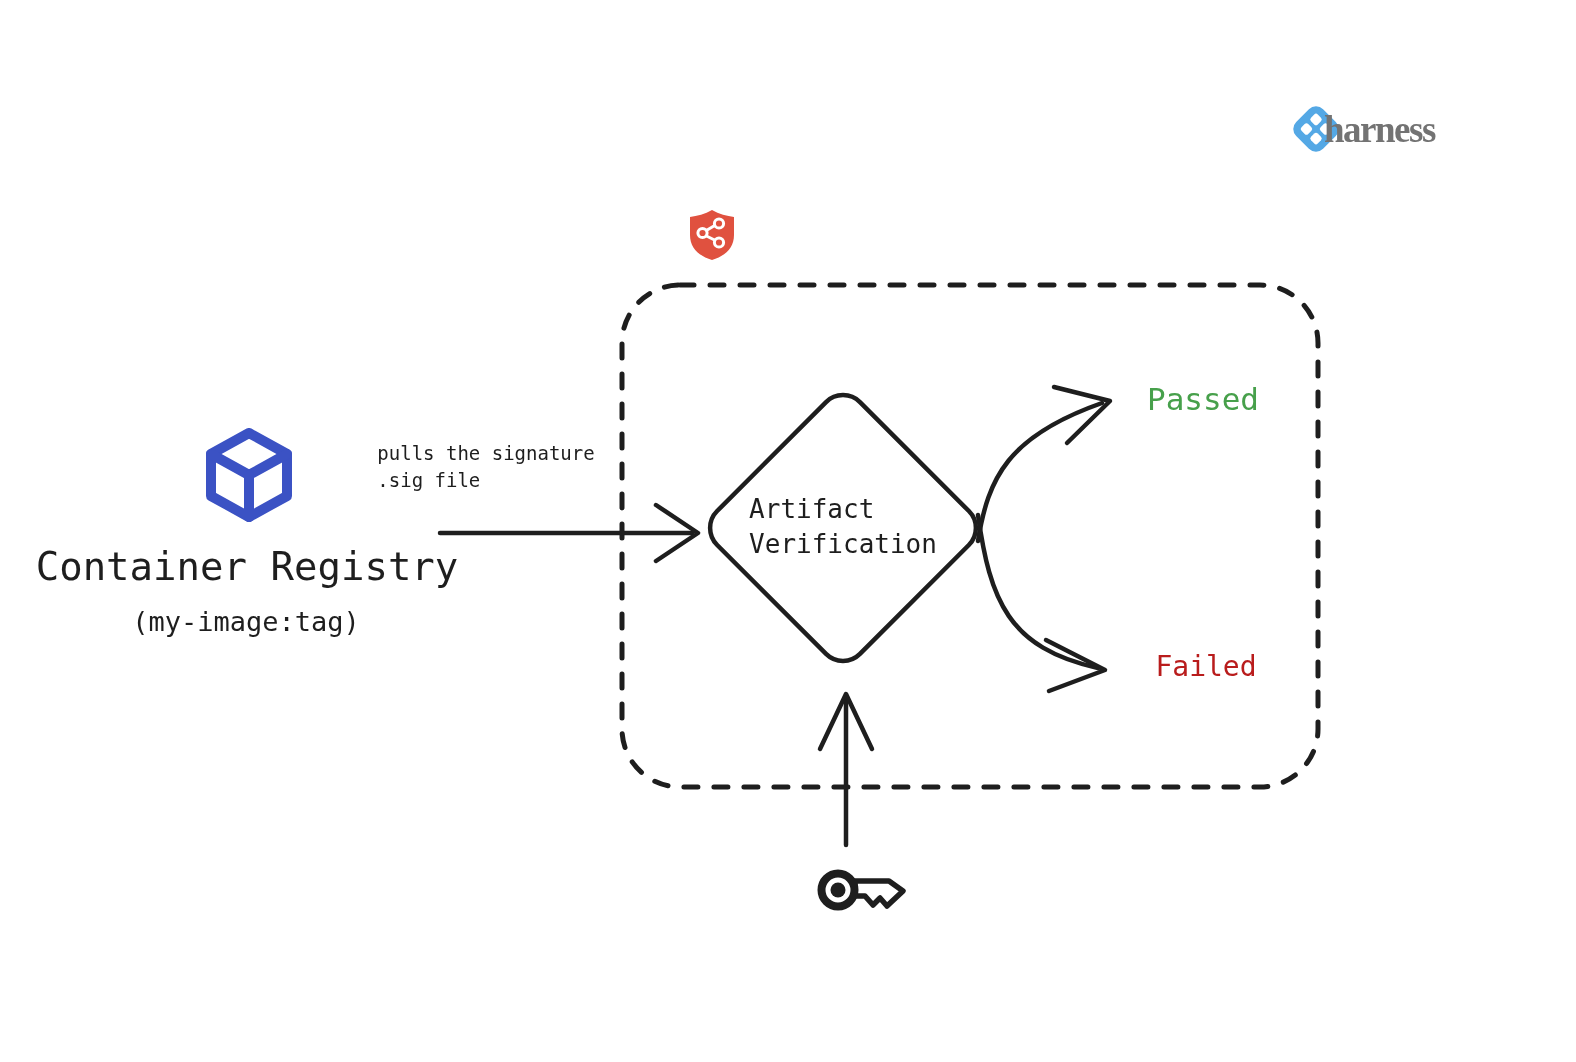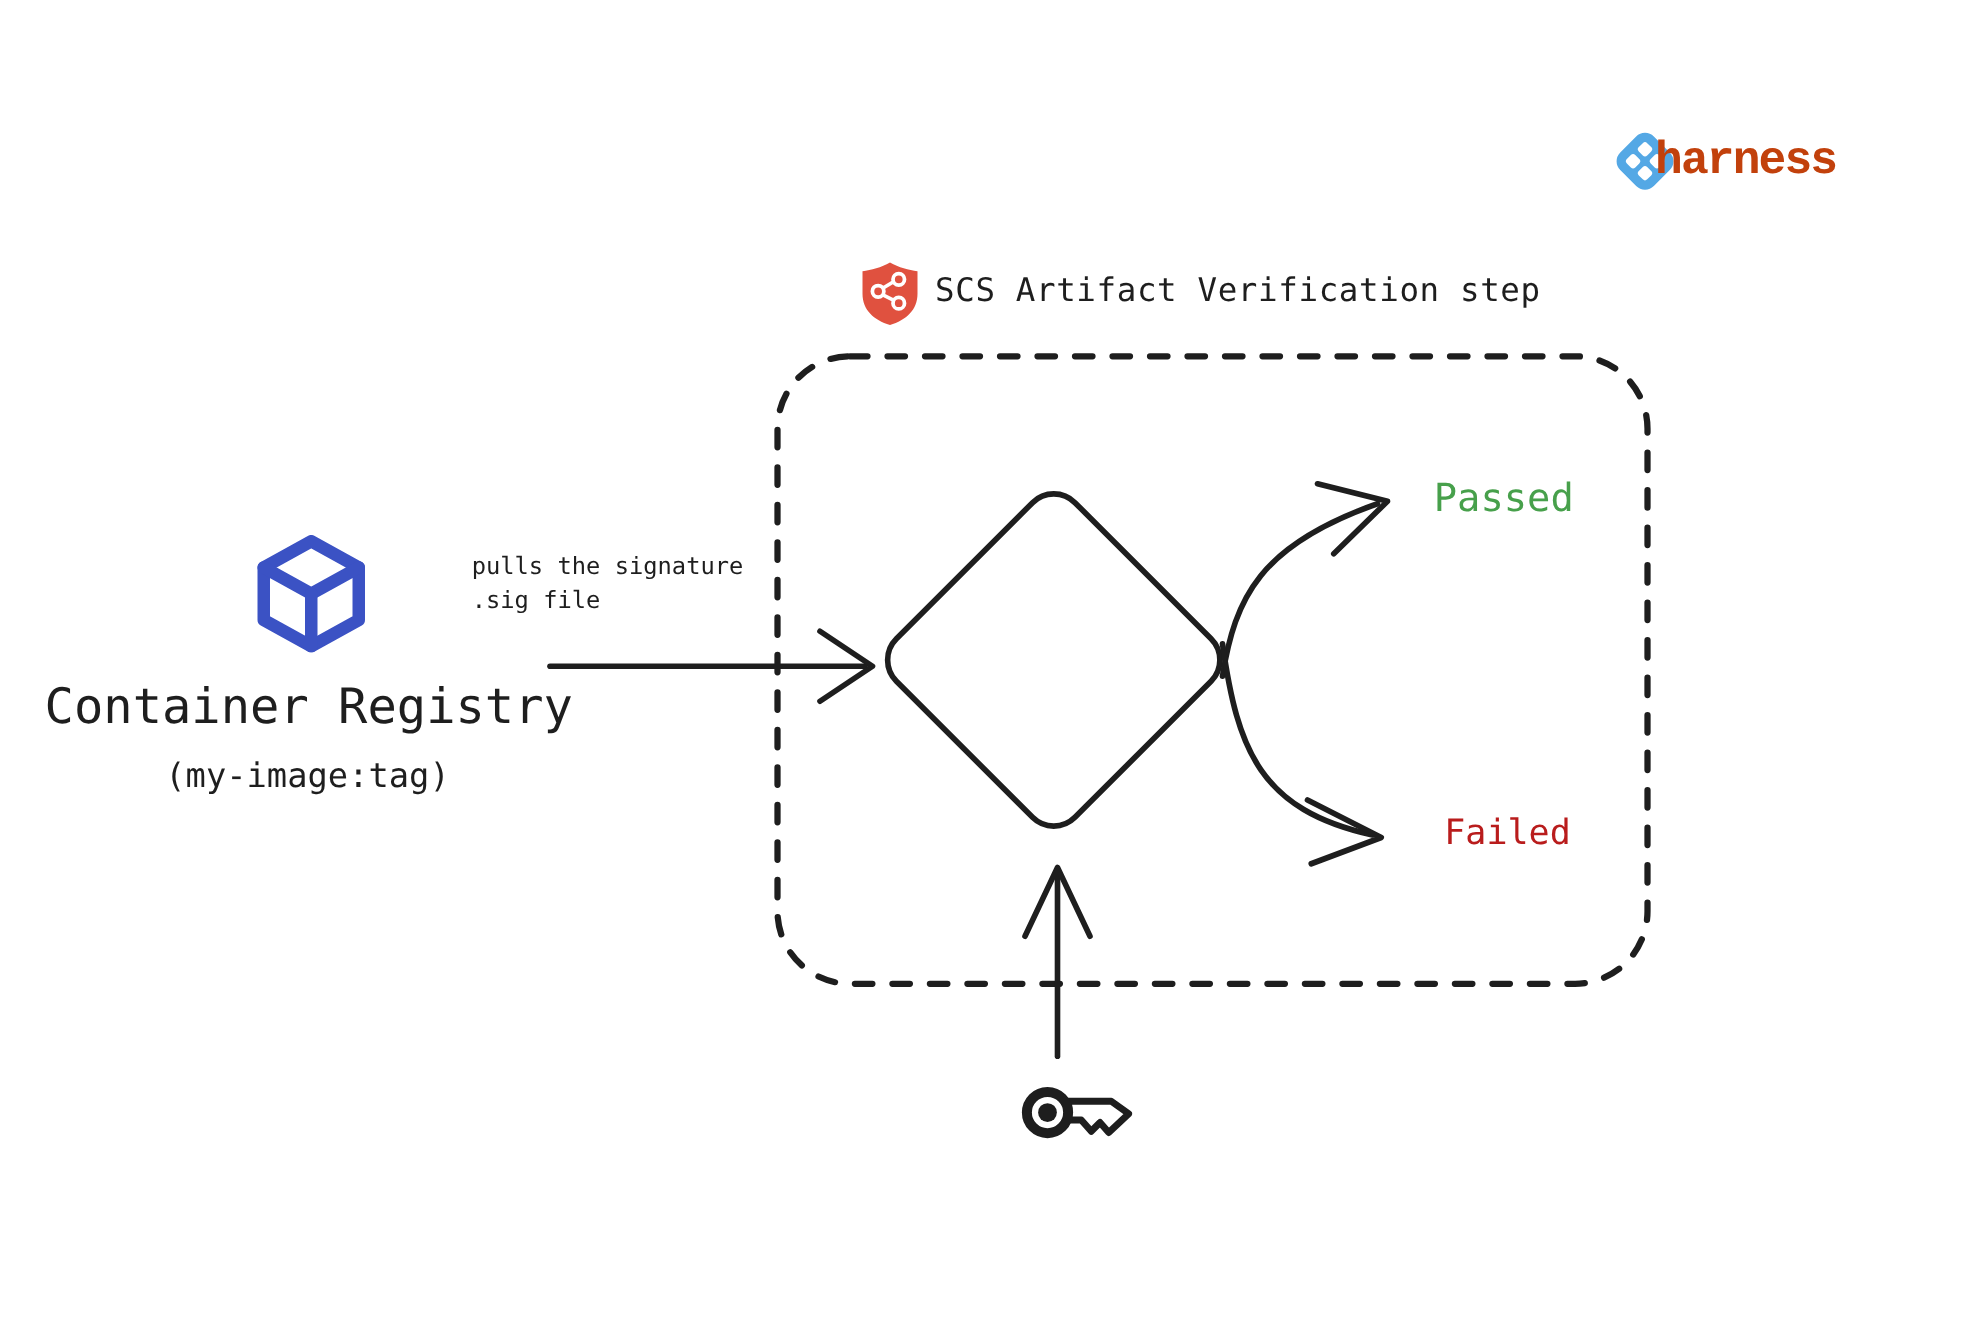--- a/index.html
+++ b/index.html
@@ -16,22 +16,22 @@
 
   .header-title { left:748px; top:233px; font-size:26px; letter-spacing:0.5px; }
   .registry-title { left:247px; top:566px; font-size:39px; }
   .registry-subtitle { left:246px; top:621px; font-size:27px; }
   .pull-label { left:486px; top:467px; font-size:19px; line-height:27px; }
   .diamond-label { left:843px; top:527px; font-size:26px; line-height:35px; }
   .passed-label { left:1203px; top:399px; font-size:31px; color:#47a04b; }
   .failed-label { left:1206px; top:666px; font-size:28px; color:#b91c1c; }
   .public-key-label { left:843px; top:950px; font-size:34px; }
   .harness-wordmark {
-    left:1324px; top:129px; font-family:Liberation Mono, monospace;
-    font-weight:bold; font-size:37px; color:#c2410c; letter-spacing:-1.5px;
+    left:1324px; top:129px; font-family:Liberation Serif, serif;
+    font-weight:bold; font-size:37px; color:#737373; letter-spacing:-1.5px;
   }
 </style>
 </head>
 <body>
 
 <div class="canvas">
 
   <svg class="layer" width="1576" height="1062" viewBox="0 0 1576 1062">
 
     <rect x="622" y="285" width="696" height="502" rx="58" fill="none" stroke="#1e1e1e" stroke-width="5" stroke-linecap="round" stroke-dasharray="14 16"></rect>
@@ -75,37 +75,40 @@
   <svg class="abs" style="left:688px; top:208px;" width="48" height="54" viewBox="0 0 48 54">
     <path d="M24 2 C31 6 39 8 46 9 L46 27 C46 40 37 48 24 52 C11 48 2 40 2 27 L2 9 C9 8 17 6 24 2 Z" fill="#e0513f"></path>
     <g stroke="#ffffff" stroke-width="3" fill="none">
       <path d="M17.5 23 L27.5 17"></path>
       <path d="M17.5 27.5 L27.5 32.5"></path>
       <circle cx="14.5" cy="25" r="4.6"></circle>
       <circle cx="31" cy="15.5" r="4.6"></circle>
       <circle cx="31" cy="34.5" r="4.6"></circle>
     </g>
   </svg>
-  <div class="abs vcenter mono header-title">SCS Artifact Verification step</div>
 
   <svg class="abs" style="left:205px; top:428px;" width="88" height="94" viewBox="0 0 88 94">
     <g stroke="#3b52c4" stroke-width="10" fill="none" stroke-linejoin="round" stroke-linecap="round">
       <path d="M44 5 L82 26 L82 68 L44 89 L6 68 L6 26 Z"></path>
       <path d="M6 26 L44 47 L82 26"></path>
       <path d="M44 47 L44 89"></path>
     </g>
   </svg>
   <div class="abs center mono registry-title">Container Registry</div>
   <div class="abs center mono pull-label">
     <div>pulls the signature</div>
     <div>.sig file</div>
   </div>
 
   <div class="abs center mono registry-subtitle">(my-image:tag)</div>
 
+  <div class="abs center mono diamond-label">
+    <div>Artifact</div>
+    <div>Verification</div>
+  </div>
 
   <div class="abs center mono passed-label">Passed</div>
   <div class="abs center mono failed-label">Failed</div>
 
   <svg class="abs" style="left:814px; top:860px;" width="92" height="60" viewBox="0 0 92 60">
     <path d="M41 21 L75 21 L89 31 L73 46 L66 38 L59 45 L51 36 L41 36 Z" fill="#ffffff" stroke="#1e1e1e" stroke-width="5.5" stroke-linejoin="round"></path>
     <circle cx="24" cy="30" r="16.5" fill="#ffffff" stroke="#1e1e1e" stroke-width="8"></circle>
     <circle cx="24" cy="30" r="7.5" fill="#1e1e1e"></circle>
   </svg>
 

